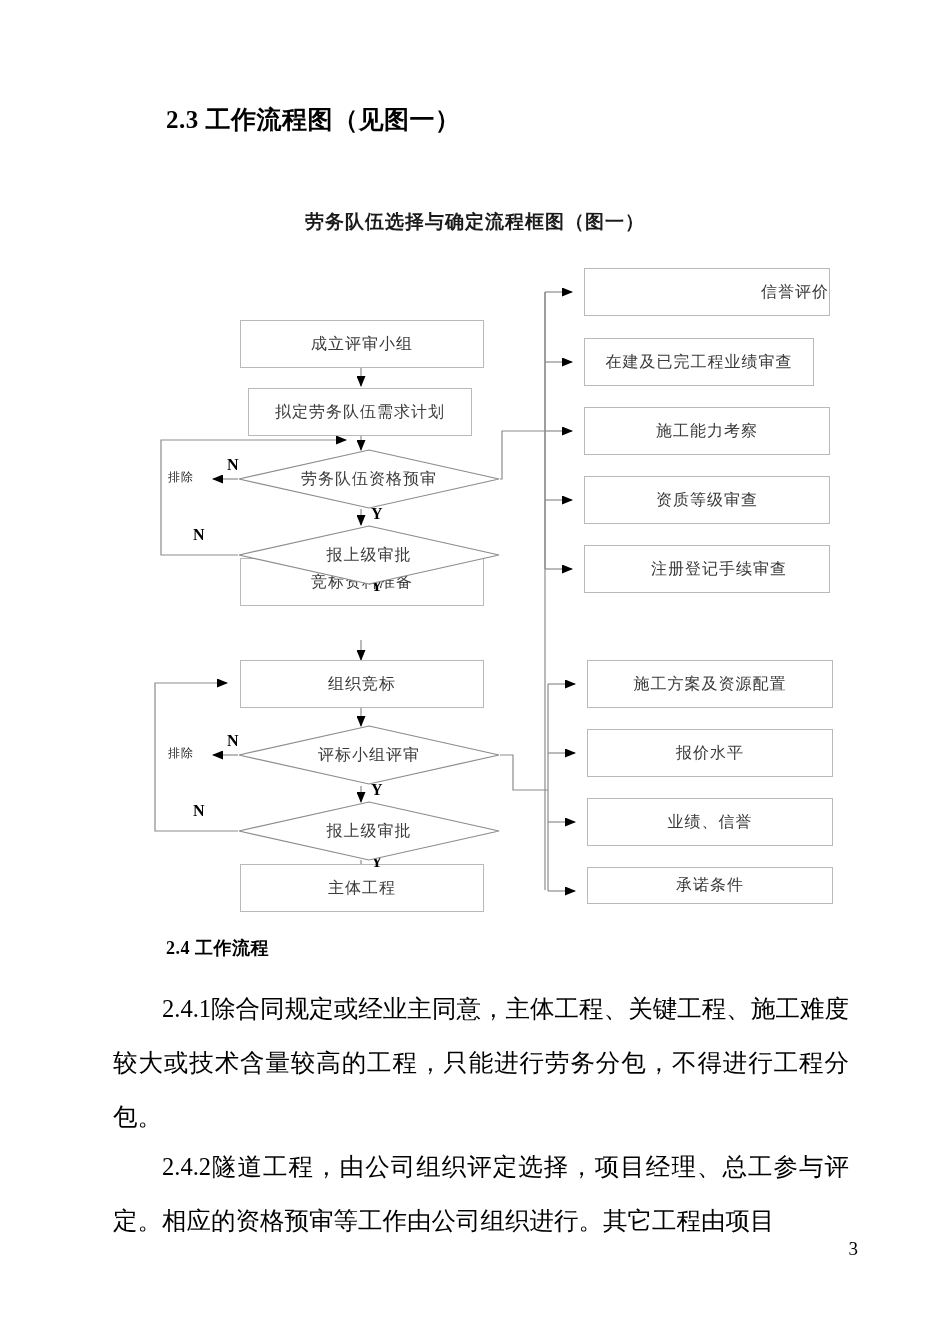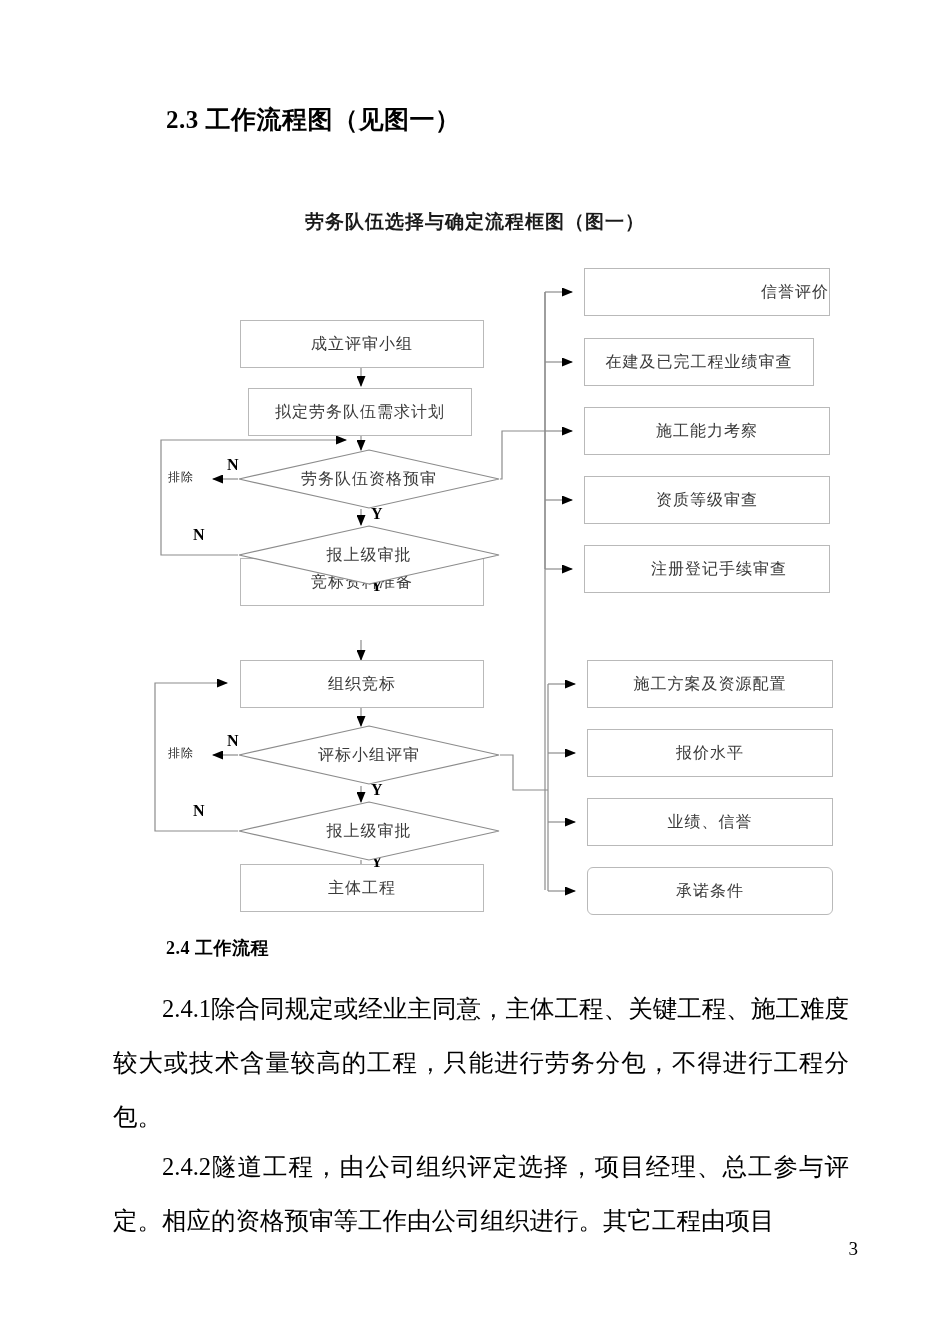--- a/index.html
+++ b/index.html
@@ -261,21 +261,21 @@
 
   <div class="node rect" style="left:587px; top:660px; width:246px; height:48px;">
     <span>施工方案及资源配置</span>
   </div>
   <div class="node rect" style="left:587px; top:798px; width:246px; height:48px;">
     <span>业绩、信誉</span>
   </div>
   <div class="node rect" style="left:587px; top:729px; width:246px; height:48px;">
     <span>报价水平</span>
   </div>
-  <div class="node rect" style="left:587px; top:867px; width:246px; height:48px;border-radius:6px;">
+  <div class="node rect" style="left:587px; top:867px; width:246px; height:37px;">
     <span>承诺条件</span>
   </div>
 
   <div class="label cn" style="left:168px; top:469px;">排除</div>
   <div class="label yn" style="left:227px; top:456px;">N</div>
   <div class="label yn" style="left:371px; top:505px;">Y</div>
   <div class="label yn" style="left:193px; top:526px;">N</div>
   <div class="label yn" style="left:371px; top:577px;">Y</div>
 
   <div class="label cn" style="left:168px; top:745px;">排除</div>

